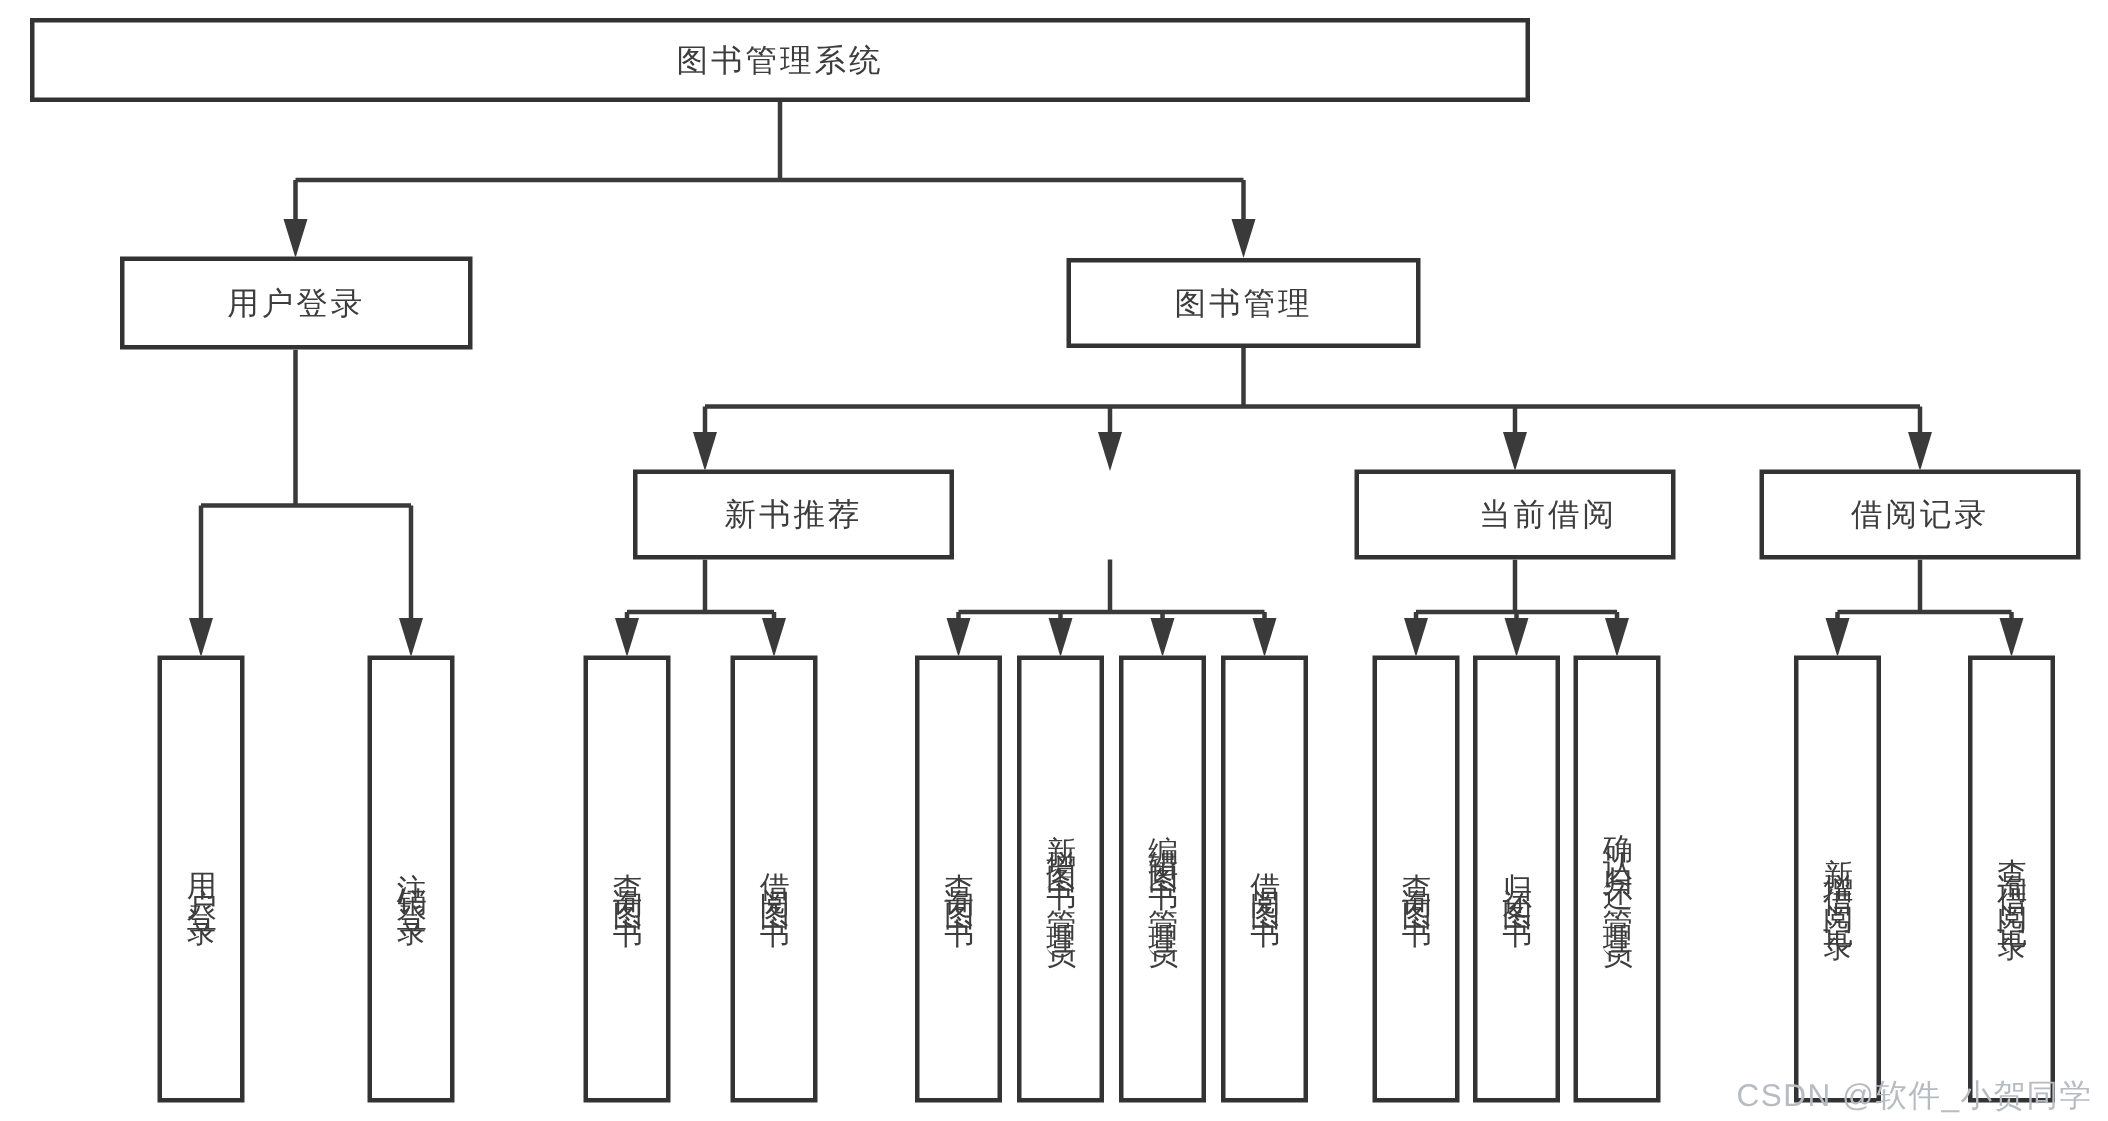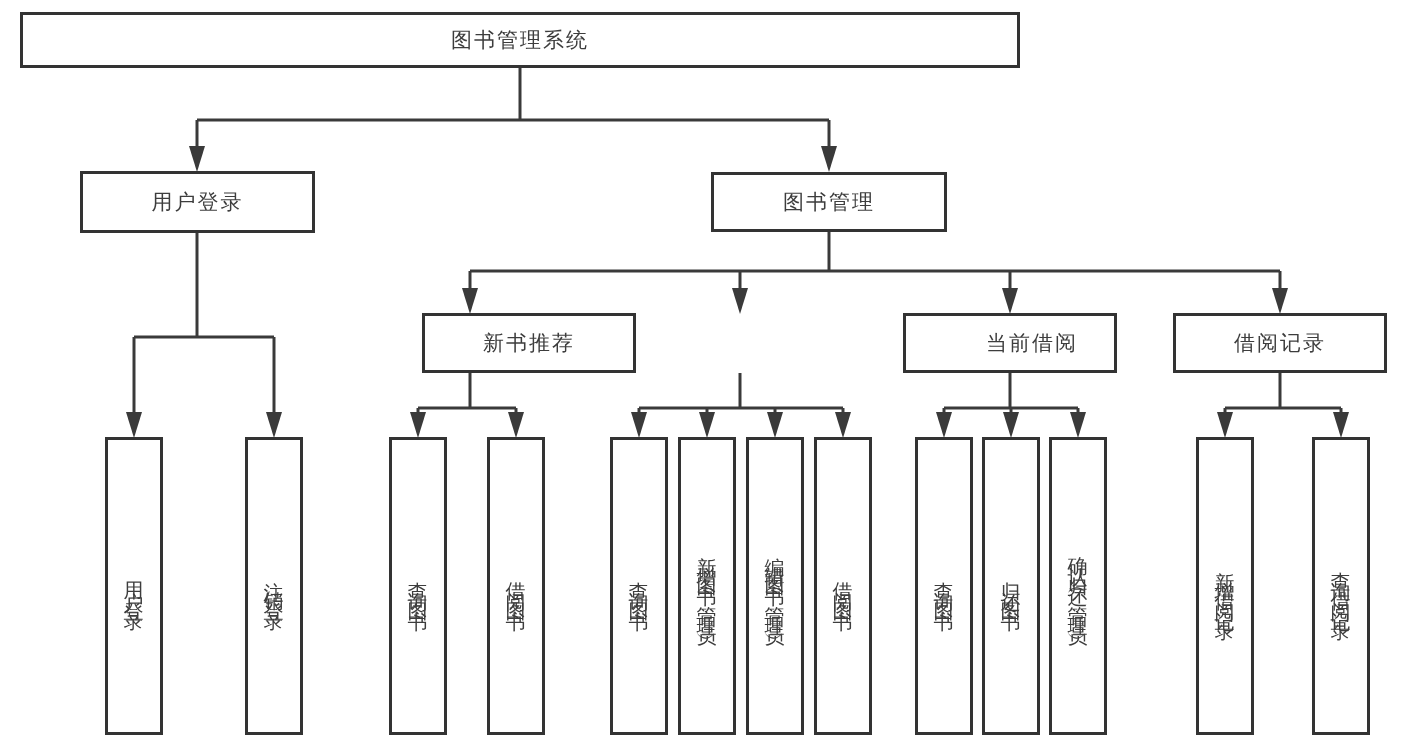--- a/index.html
+++ b/index.html
@@ -186,14 +186,15 @@
     <span>确认归还（管理员）</span>
   </div>
 
   <div class="leaf" style="left:1196px;">
     <span>新增借阅记录</span>
   </div>
   <div class="leaf" style="left:1312px;">
     <span>查询借阅记录</span>
   </div>
 
+  <div class="watermark">CSDN @软件_小贺同学</div>
 
 </div>
 
 </body></html>

